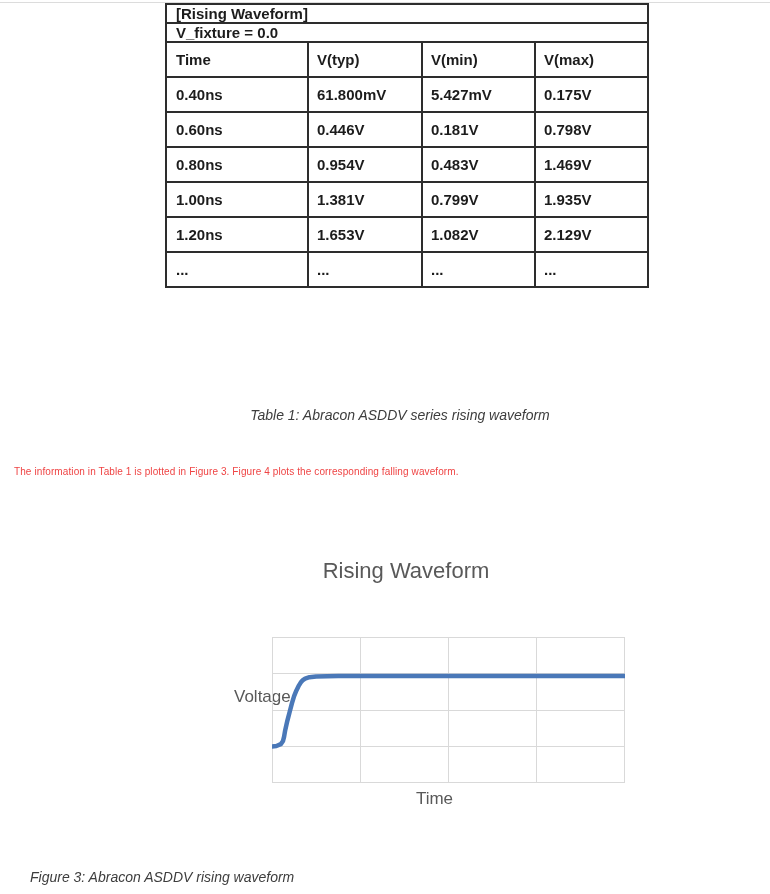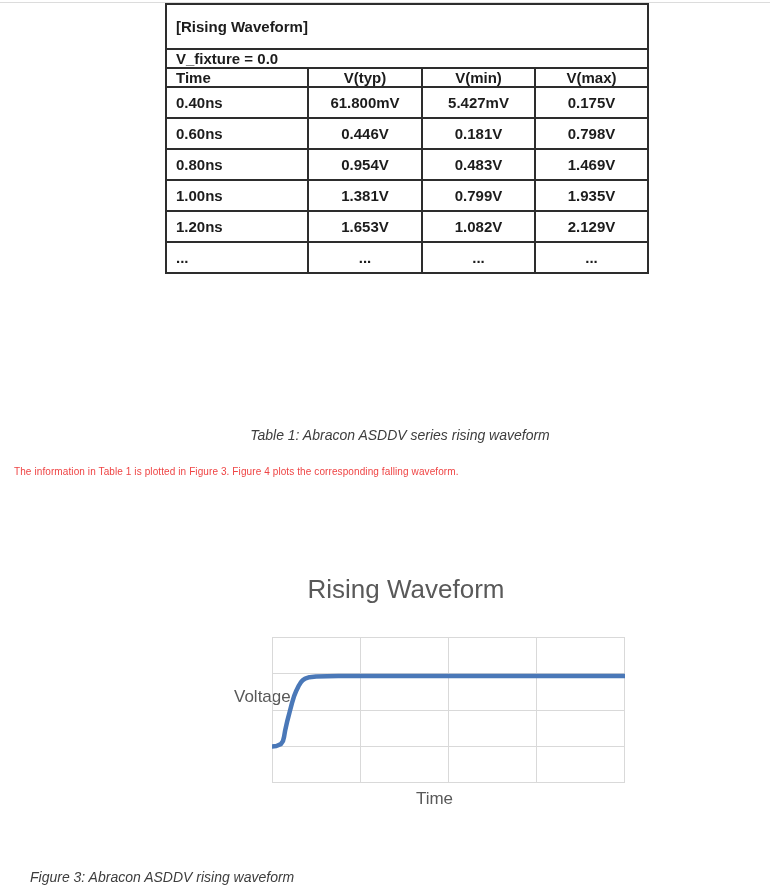--- a/index.html
+++ b/index.html
@@ -27,49 +27,49 @@
     color:#1c1c1c;
   }
   table.wave td{
     border:2px solid #2d2d2d;
     padding:0 0 0 9px;
     text-align:left;
     vertical-align:middle;
     overflow:hidden;
     white-space:nowrap;
   }
-  table.wave td.c{text-align:center;padding:0;margin-top:8px;}
+  table.wave td.c{padding:8px;margin-top:8px;}
   table.wave col.c0{width:142px;}
   table.wave col.c1{width:114px;}
   table.wave col.c2{width:113px;}
   table.wave col.c3{width:113px;}
-  tr.rh33{height:45px;}
+  tr.rh33{height:19px;}
   tr.rh30{height:14px;}
   tr.rh31{height:31px;}
 
   
   .tbl-caption{
-    position:absolute;left:30px;top:427px;width:740px;
+    position:absolute;left:30px;top:407px;width:740px;
     text-align:center;
     font-size:14px;font-style:italic;color:#3d3d3d;
   }
   .body-text{
     position:absolute;left:14px;top:466px;width:760px;
     font-size:10px;color:#ef4444;letter-spacing:0.1px;
   }
   .fig-caption{
     position:absolute;left:30px;top:869px;width:740px;
     font-size:14px;font-style:italic;color:#3d3d3d;
   }
 
   
   .chart-title{
-    position:absolute;left:186px;top:572px;width:440px;
+    position:absolute;left:186px;top:554px;width:440px;
     text-align:center;
-    font-size:26px;line-height:34px;color:#595959;
+    font-size:22px;line-height:34px;color:#595959;
   }
   .plot-svg{position:absolute;left:272px;top:637px;}
   .ylabel{
     position:absolute;left:186px;top:687px;width:76px;
     font-size:17px;color:#595959;text-align:left;margin-left:48px;
   }
   .xlabel{
     position:absolute;left:258px;top:789px;width:353px;
     text-align:center;
     font-size:17px;color:#595959;

